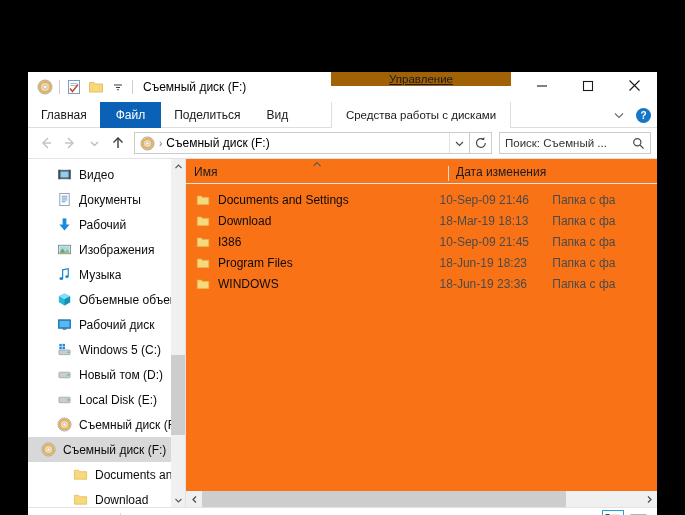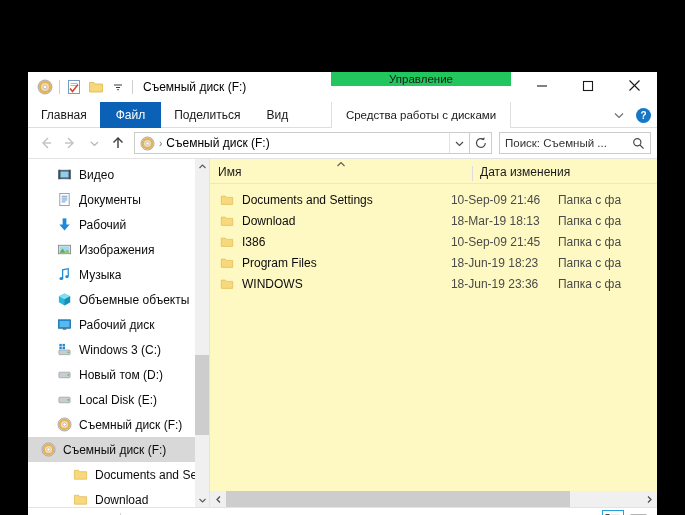--- a/index.html
+++ b/index.html
@@ -48,24 +48,25 @@
   .title-text {
     font-size: 12px;
     color: #000000;
     margin-left: 7px;
     white-space: nowrap;
   }
   .ctx-tab-green {
     position: absolute;
     left: 303px; top: 0px;
     width: 180px; height: 14px;
-    background: #22c55e;
+    background: #a16207;
     display: flex; align-items: center; justify-content: center;
     font-size: 11.5px;
     color: #1a1a1a;
+    text-decoration: underline;
   }
   .wincontrols {
     position: absolute;
     right: 0; top: 0;
     display: flex;
     height: 27px;
   }
   .wc {
     width: 46px; height: 27px;
     display: flex; align-items: center; justify-content: center;
@@ -196,21 +197,21 @@
   
   .body {
     flex: 1;
     display: flex;
     min-height: 0;
     border-top: 1px solid #e3e3e3;
   }
 
   
   .sidebar {
-    width: 181px;
+    width: 157px;
     background: #ffffff;
     position: relative;
     flex: none;
     overflow: hidden;
   }
   .nav-list {
     position: absolute;
     left: 0; top: 0; right: 14px; bottom: 0;
     padding-top: 3px;
   }
@@ -255,21 +256,21 @@
     top: 57%;
     height: 25%;
   }
 
   
   .filepane {
     flex: 1;
     display: flex;
     flex-direction: column;
     min-width: 0;
-    background: #fef9c3;
+    background: #f97316;
     border-left: 1px solid #e3e3e3;
   }
   .colheader {
     height: 25px;
     display: flex;
     align-items: flex-end;
     position: relative;
     flex: none;
     border-bottom: 1px solid #e5e5e5;
   }
@@ -613,21 +614,21 @@
           <span class="nav-ico">
             <svg width="15" height="15" viewBox="0 0 16 16">
               <rect x="2" y="8.5" width="12" height="5" rx="0.8" fill="#c8cdd2" stroke="#93999e" stroke-width="0.7"></rect>
               <rect x="11" y="10.2" width="2" height="1.5" fill="#5ac85a"></rect>
               <rect x="2.5" y="2" width="2.6" height="2.6" fill="#1c8ad6"></rect>
               <rect x="5.9" y="2" width="2.6" height="2.6" fill="#1c8ad6"></rect>
               <rect x="2.5" y="5.1" width="2.6" height="2.6" fill="#1c8ad6"></rect>
               <rect x="5.9" y="5.1" width="2.6" height="2.6" fill="#1c8ad6"></rect>
             </svg>
           </span>
-          <span class="nav-label">Windows 3 (C:)</span>
+          <span class="nav-label">Windows 5 (C:)</span>
         </div>
 
         <div class="nav-item indent1">
           <span class="nav-ico">
             <svg width="15" height="15" viewBox="0 0 16 16">
               <rect x="2" y="5.5" width="12" height="6" rx="0.9" fill="#c8cdd2" stroke="#93999e" stroke-width="0.7"></rect>
               <rect x="11" y="7.6" width="2" height="1.6" fill="#5ac85a"></rect>
             </svg>
           </span>
           <span class="nav-label">Новый том (D:)</span>

